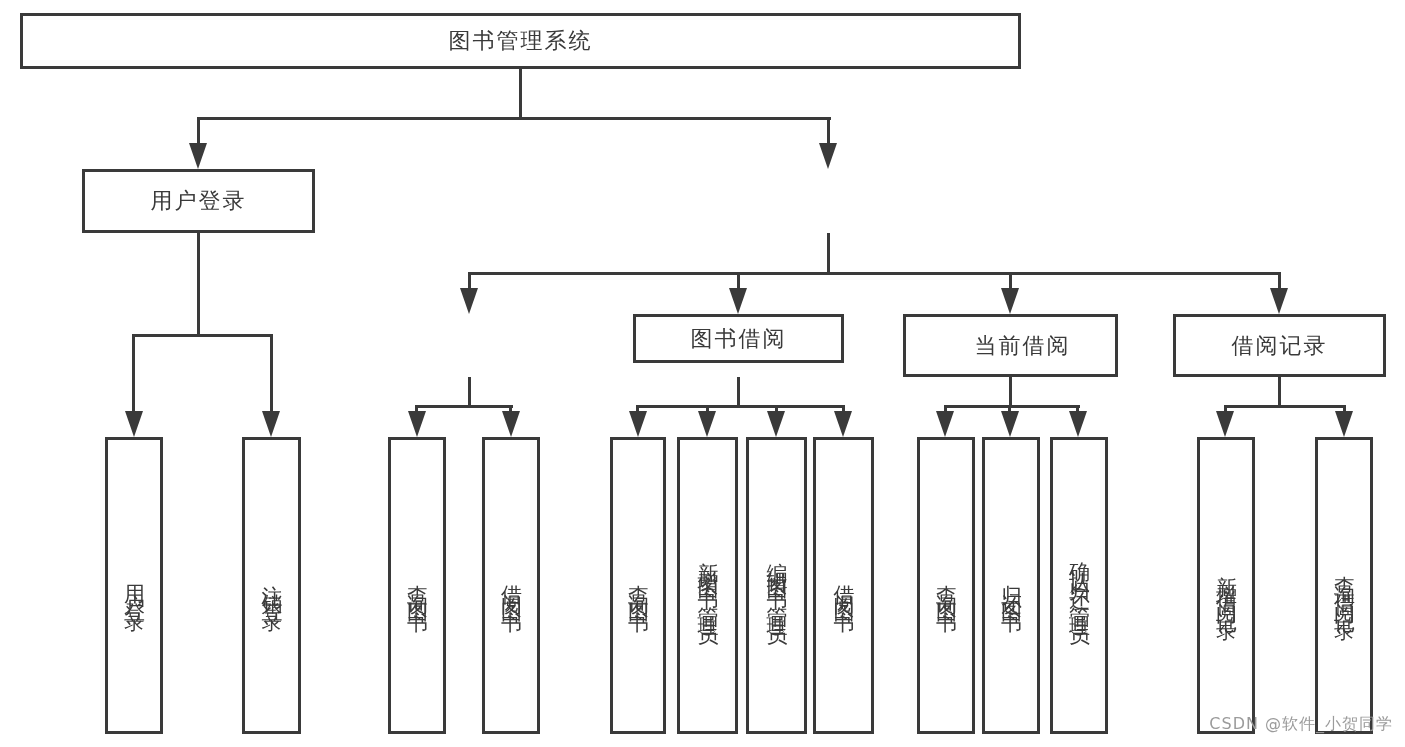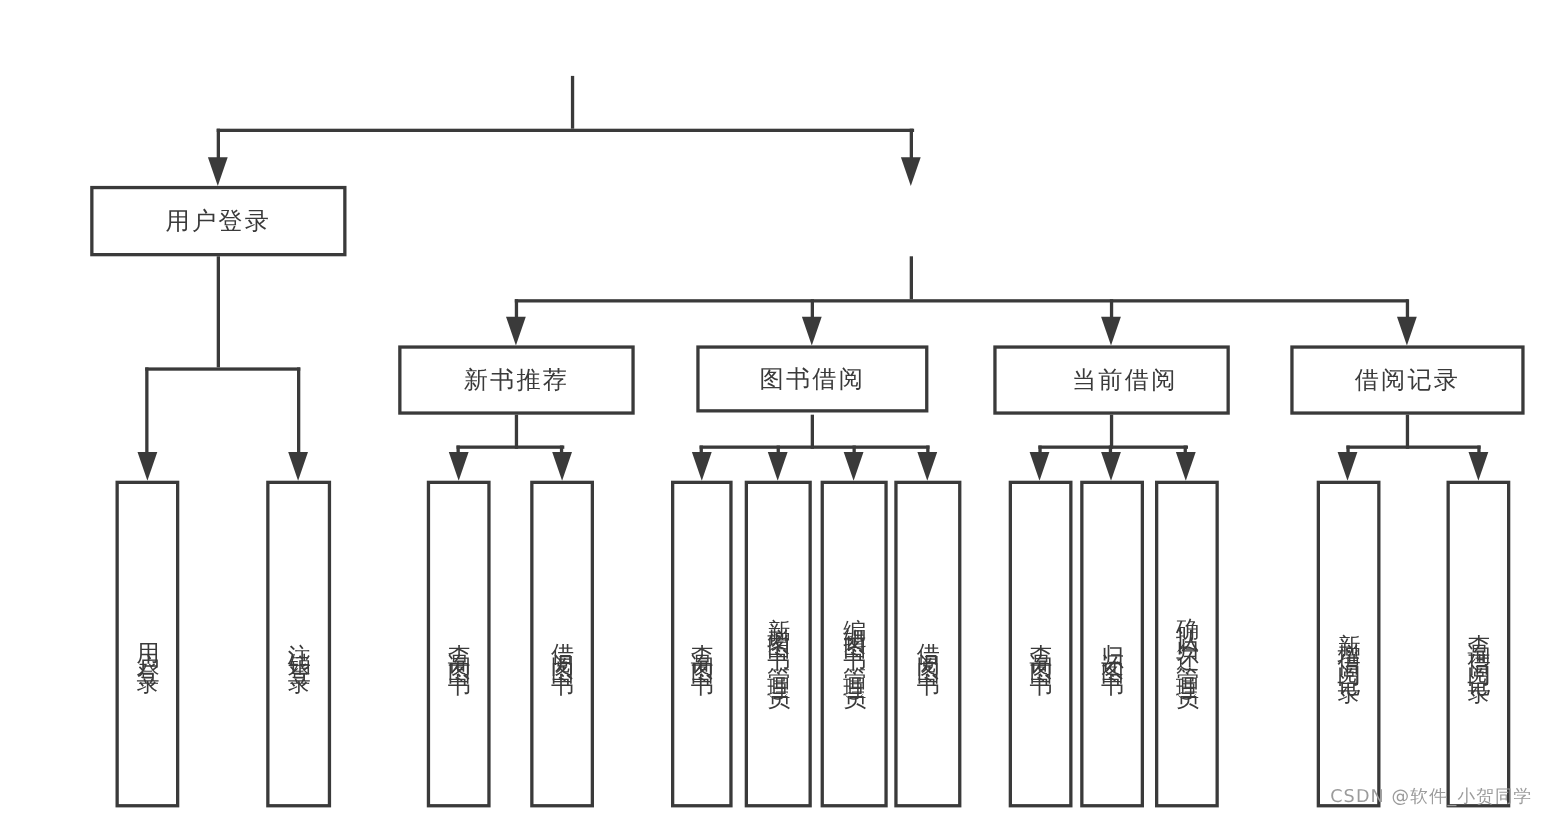--- a/index.html
+++ b/index.html
@@ -53,20 +53,23 @@
     color:var(--watermark);
     letter-spacing:1px;
     white-space:nowrap;
   }
 </style>
 </head>
 <body>
 
 <div class="canvas">
 
+  <div class="box h-box" style="left:20px;top:13px;width:1001px;height:56px;">
+    <span>图书管理系统</span>
+  </div>
 
   <div class="vline" style="left:519px;top:69px;height:48px;"></div>
   <div class="hline" style="left:197px;top:117px;width:634px;"></div>
   <div class="vline" style="left:197px;top:117px;height:30px;"></div>
   <div class="arrow" style="left:189px;top:143px;"></div>
   <div class="vline" style="left:827px;top:117px;height:30px;"></div>
   <div class="arrow" style="left:819px;top:143px;"></div>
 
   <div class="box h-box" style="left:82px;top:169px;width:233px;height:64px;">
     <span>用户登录</span>
@@ -83,24 +86,21 @@
   <div class="hline" style="left:468px;top:272px;width:812px;"></div>
   <div class="vline" style="left:468px;top:272px;height:18px;"></div>
   <div class="arrow" style="left:460px;top:288px;"></div>
   <div class="vline" style="left:737px;top:272px;height:18px;"></div>
   <div class="arrow" style="left:729px;top:288px;"></div>
   <div class="vline" style="left:1009px;top:272px;height:18px;"></div>
   <div class="arrow" style="left:1001px;top:288px;"></div>
   <div class="vline" style="left:1278px;top:272px;height:18px;"></div>
   <div class="arrow" style="left:1270px;top:288px;"></div>
 
-  <div class="box h-box" style="left:362px;top:314px;width:215px;height:63px;">
-    <span>新书推荐</span>
-  </div>
-  <div class="box h-box" style="left:633px;top:314px;width:211px;height:61px;">
+  <div class="box h-box" style="left:633px;top:314px;width:211px;height:49px;">
     <span>图书借阅</span>
   </div>
   <div class="box h-box" style="left:903px;top:314px;width:215px;height:63px;padding-left:24px;">
     <span>当前借阅</span>
   </div>
   <div class="box h-box" style="left:1173px;top:314px;width:213px;height:63px;">
     <span>借阅记录</span>
   </div>
 
   <div class="vline" style="left:468px;top:377px;height:31px;"></div>

